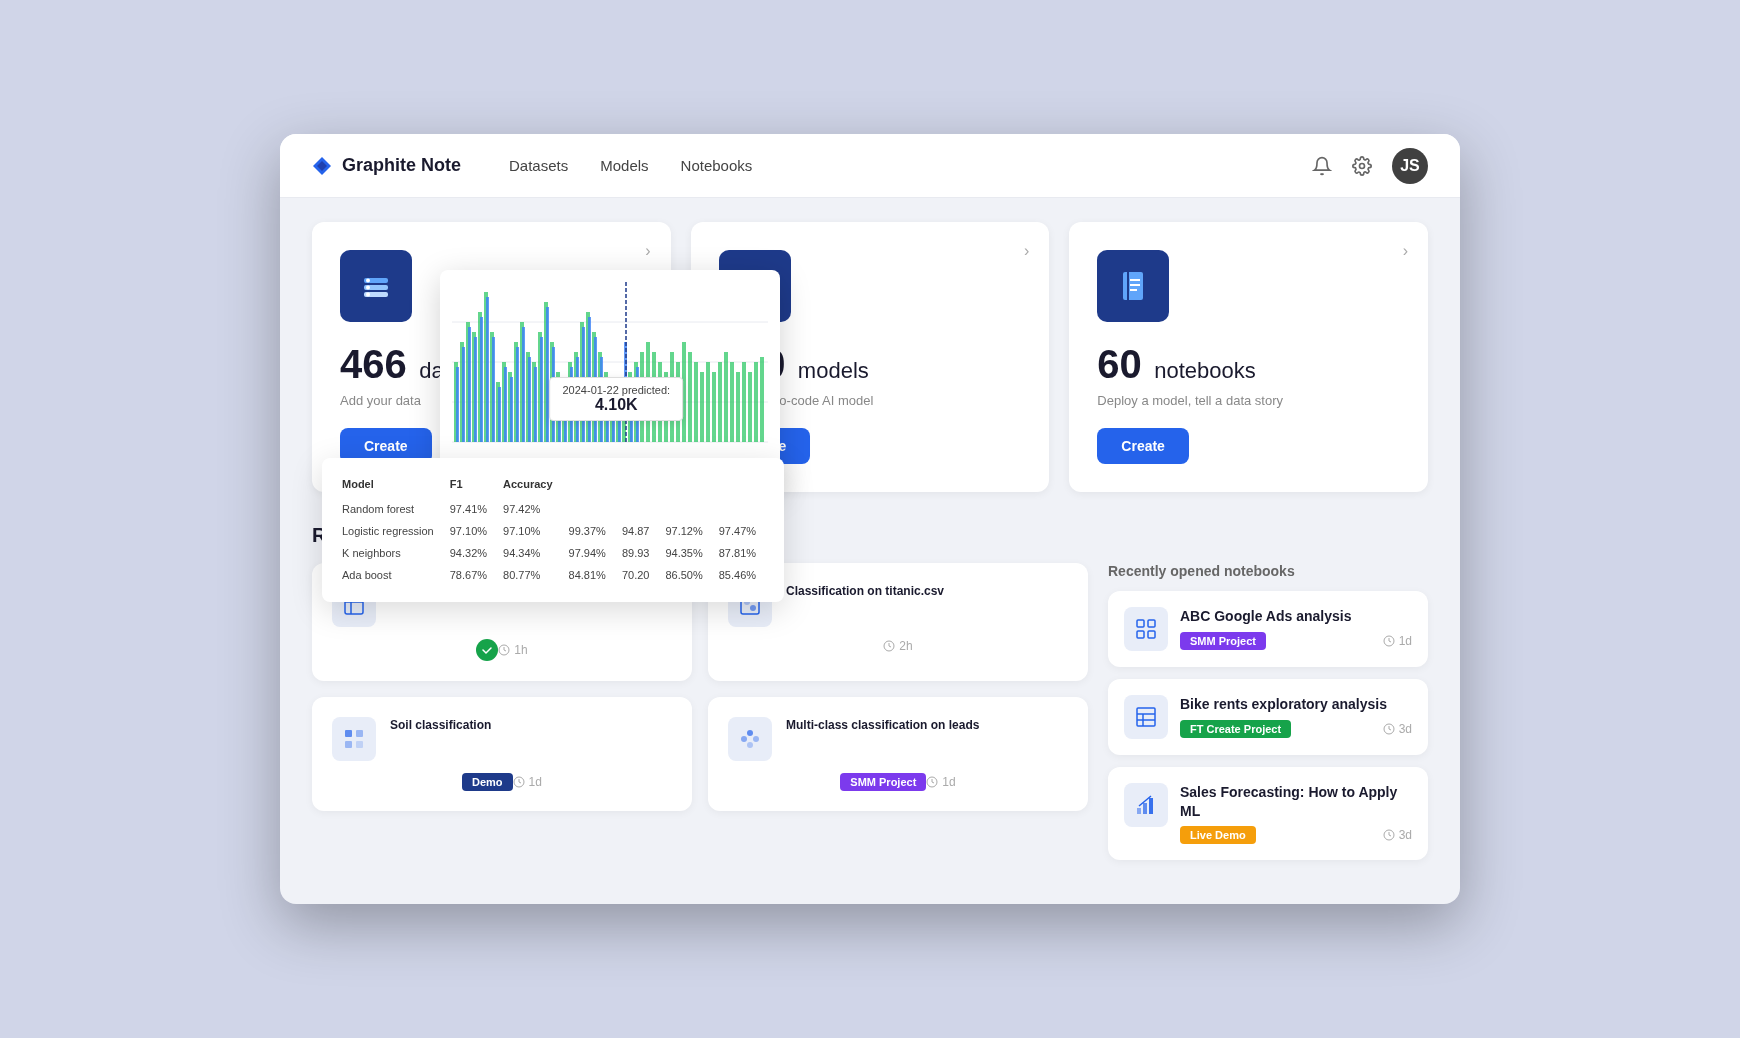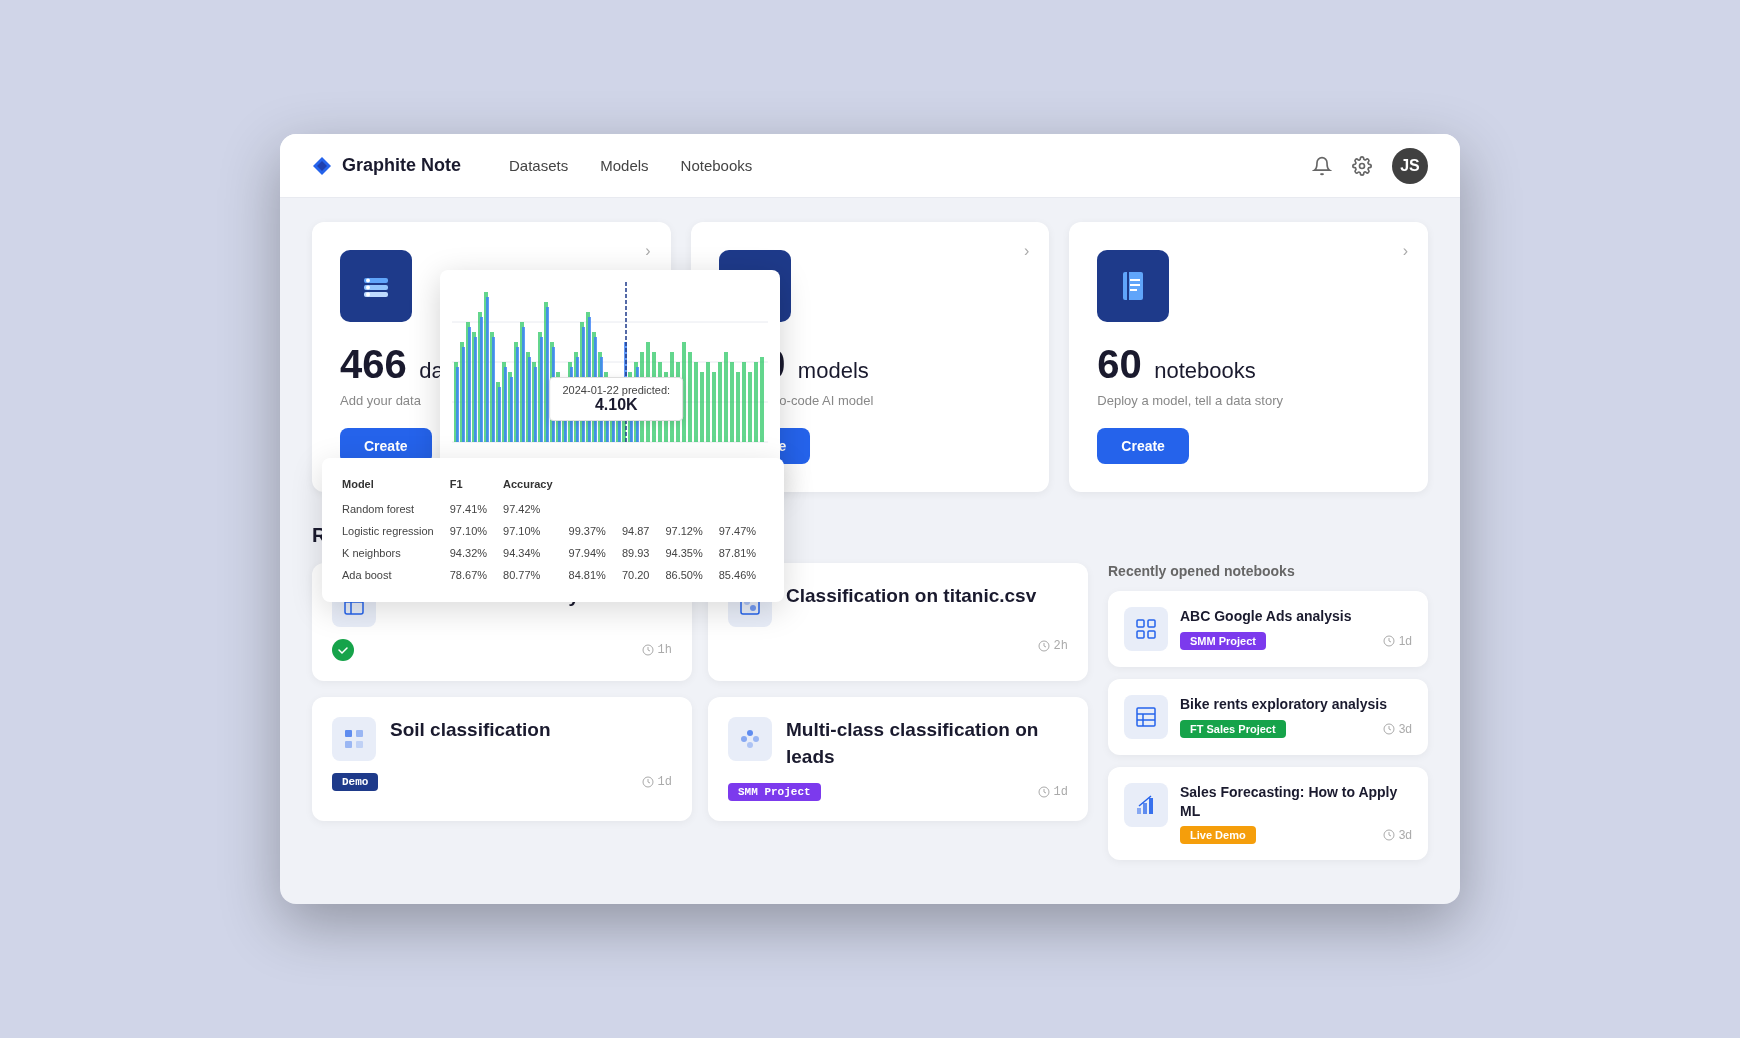--- a/index.html
+++ b/index.html
@@ -185,30 +185,29 @@
       width: 44px;
       height: 44px;
       background: #e8edf8;
       border-radius: 8px;
       display: flex;
       align-items: center;
       justify-content: center;
       flex-shrink: 0;
     }
     .activity-card-title {
-      font-size: 19px;
+      font-size: 12px;
       font-weight: 600;
       color: #1a1a2e;
       line-height: 1.4;
     }
     .activity-card-footer {
       display: flex;
       align-items: center;
-      justify-content: space-between;
-      font-family: Liberation Mono, monospace;
+      justify-content: center;
     }
     .tag {
       display: inline-block;
       border-radius: 4px;
       padding: 3px 10px;
       font-size: 11px;
       font-weight: 600;
     }
     .tag-dark { background: #1e3a8a; color: #fff; }
     .time-label {
@@ -584,21 +583,21 @@
             <svg width="24" height="24" viewBox="0 0 24 24" fill="none">
               <rect x="3" y="3" width="18" height="18" rx="1" stroke="#2563eb" stroke-width="1.5"></rect>
               <line x1="3" y1="9" x2="21" y2="9" stroke="#2563eb" stroke-width="1.5"></line>
               <line x1="3" y1="15" x2="21" y2="15" stroke="#2563eb" stroke-width="1.5"></line>
               <line x1="9" y1="9" x2="9" y2="21" stroke="#2563eb" stroke-width="1.5"></line>
             </svg>
           </div>
           <div class="notebook-info">
             <div class="notebook-title">Bike rents exploratory analysis</div>
             <div class="notebook-footer">
-              <span class="tag tag-ft">FT Sales Project</span>
+              <span class="tag tag-ft">FT Create Project</span>
               <div class="time-label">
                 <svg width="12" height="12" viewBox="0 0 24 24" fill="none" stroke="#aaa" stroke-width="2">
                     <circle cx="12" cy="12" r="10"></circle>
                     <polyline points="12 6 12 12 16 14"></polyline>
                   </svg>
                 <span>3d</span>
               </div>
             </div>
           </div>
         </div>

